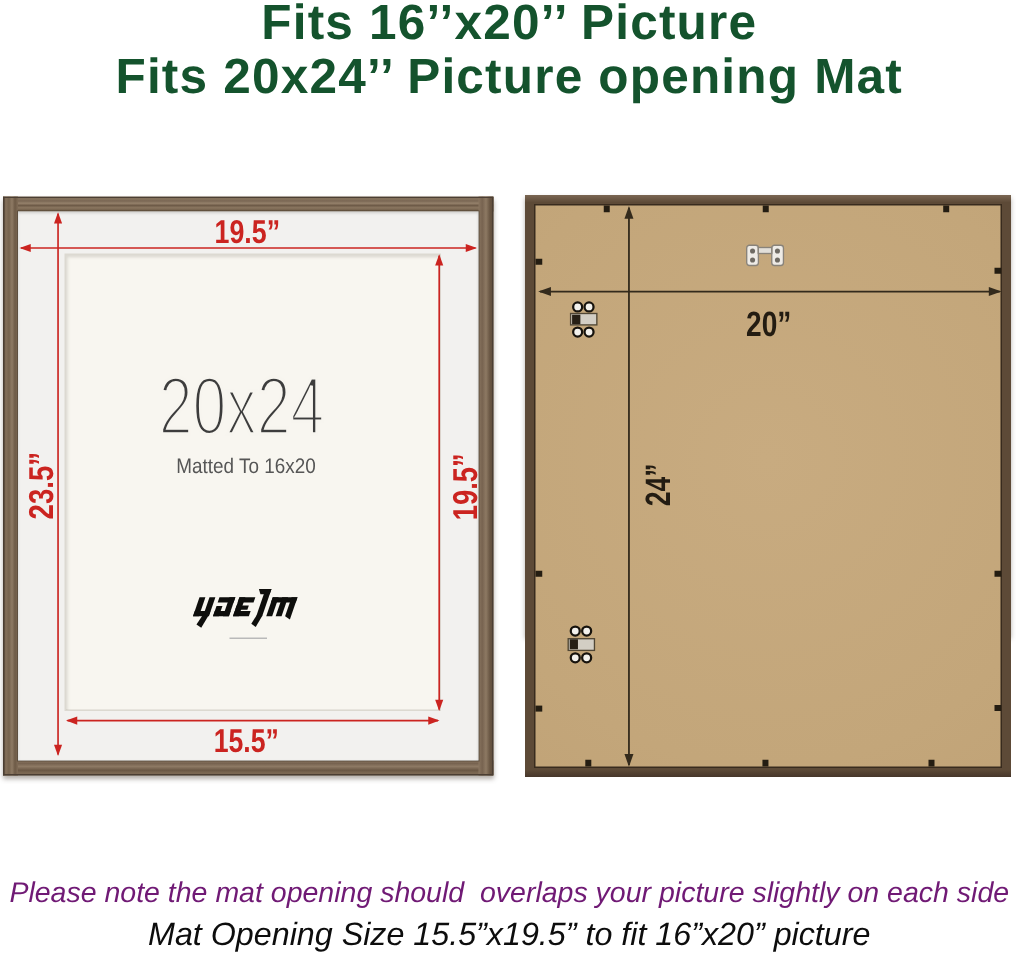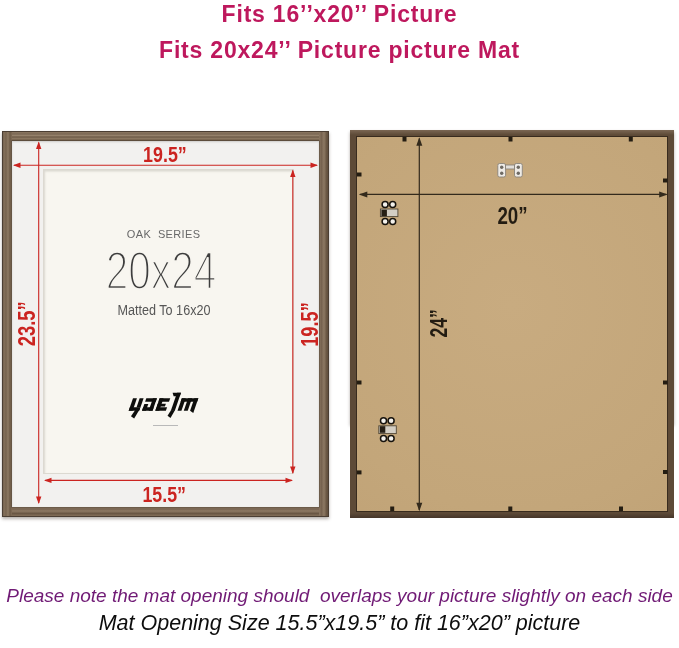--- a/index.html
+++ b/index.html
@@ -3,23 +3,23 @@
 <meta charset="utf-8">
 <style>
   html,body{margin:0;padding:0;}
   body{width:679px;height:648px;position:relative;background:#ffffff;overflow:hidden;
        font-family:"Liberation Sans", sans-serif;}
   .abs{position:absolute;}
 </style>
 </head>
 <body>
 
-<div class="abs" style="left:0;top:0;width:679px;text-align:center;font-weight:bold;font-size:23px;line-height:35.8px;color:#be185d;letter-spacing:0.8px;">
+<div class="abs" style="left:0;top:0;width:679px;text-align:center;font-weight:bold;font-size:33px;line-height:35.8px;color:#14532d;letter-spacing:0.8px;">
   <div style="margin-top:-3px;">Fits 16’’x20’’ Picture</div>
-  <div>Fits 20x24’’ Picture picture Mat</div>
+  <div>Fits 20x24’’ Picture opening Mat</div>
 </div>
 
 <div class="abs" id="lframe" style="left:2px;top:131px;width:326.5px;height:386px;box-shadow:0 2px 3px rgba(90,80,70,0.45);">
 
   <div class="abs" style="left:0;top:0;width:326.5px;height:10px;
     background:repeating-linear-gradient(180deg,#63523f 0px,#88745f 1.5px,#7a6754 3px,#95816b 4.5px,#6e5b48 6px,#8a7660 7.5px,#66533f 10px);"></div>
 
   <div class="abs" style="left:0;top:375.5px;width:326.5px;height:10.5px;
     background:repeating-linear-gradient(180deg,#8a7660 0px,#776350 2px,#8d7963 4px,#6a5744 6.5px,#7e6a55 8.5px,#5a4937 10.5px);"></div>
 
@@ -29,21 +29,20 @@
   <div class="abs" style="left:316.5px;top:0;width:10px;height:386px;
     background:repeating-linear-gradient(90deg,#8a7660 0px,#776350 2.5px,#8d7963 5px,#6a5744 7.5px,#5c4b3a 10px);"></div>
 
   <div class="abs" style="left:0;top:0;width:326.5px;height:386px;box-shadow:0 0 0 1px #4b3e33 inset;"></div>
 
   <div class="abs" style="left:10px;top:10px;width:306.5px;height:365.5px;background:#f2f1ef;box-shadow:0 0 0 0.7px rgba(70,58,46,0.55), 0 1px 2px rgba(0,0,0,0.15) inset;"></div>
 
   <div class="abs" style="left:41.5px;top:38.5px;width:249.5px;height:303.5px;background:#f8f6f0;
        box-shadow:0 0 0 1px #dcd9d1, 1px 1.5px 2px rgba(120,115,100,0.22) inset;"></div>
 
-  <div class="abs" style="left:61.6px;top:96.5px;width:200px;text-align:center;font-size:11px;color:#686868;letter-spacing:0.35px;">OAK&nbsp;&nbsp;SERIES</div>
 
   <div class="abs" style="left:59.4px;top:111.5px;width:200px;text-align:center;font-size:54.5px;line-height:56px;color:#3d3d3d;font-weight:400;transform:scaleX(0.744);-webkit-text-stroke:2.4px #f7f5ef;">
     <span style="position:relative;z-index:1;">20x24</span>
   </div>
 
   <div class="abs" style="left:62.4px;top:171px;width:200px;text-align:center;font-size:14px;color:#565656;transform:scaleX(0.9);">Matted To 16x20</div>
 
   <svg class="abs" style="left:124px;top:258px;" width="78" height="34" viewBox="0 0 78 34">
     <g fill="#0e0e0c" transform="translate(-12.9,-2.9) scale(1.233,1.1) translate(6.5,0) skewX(-17)">
       <g>

